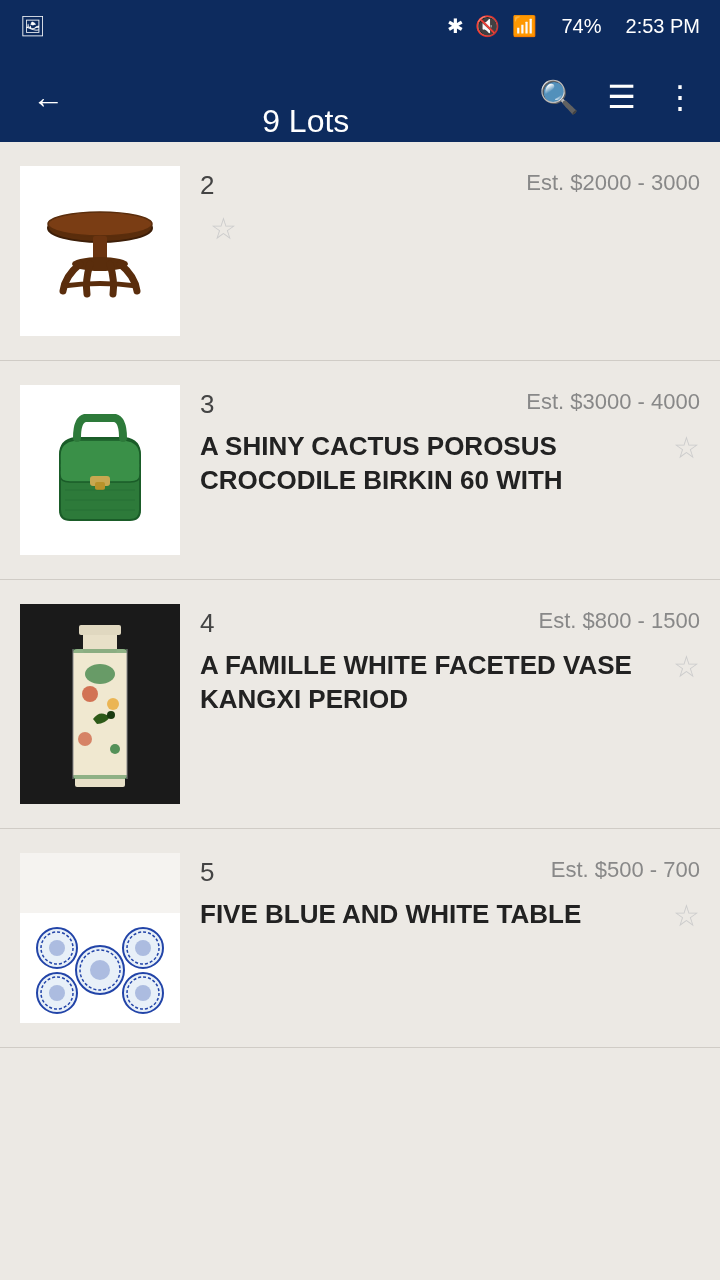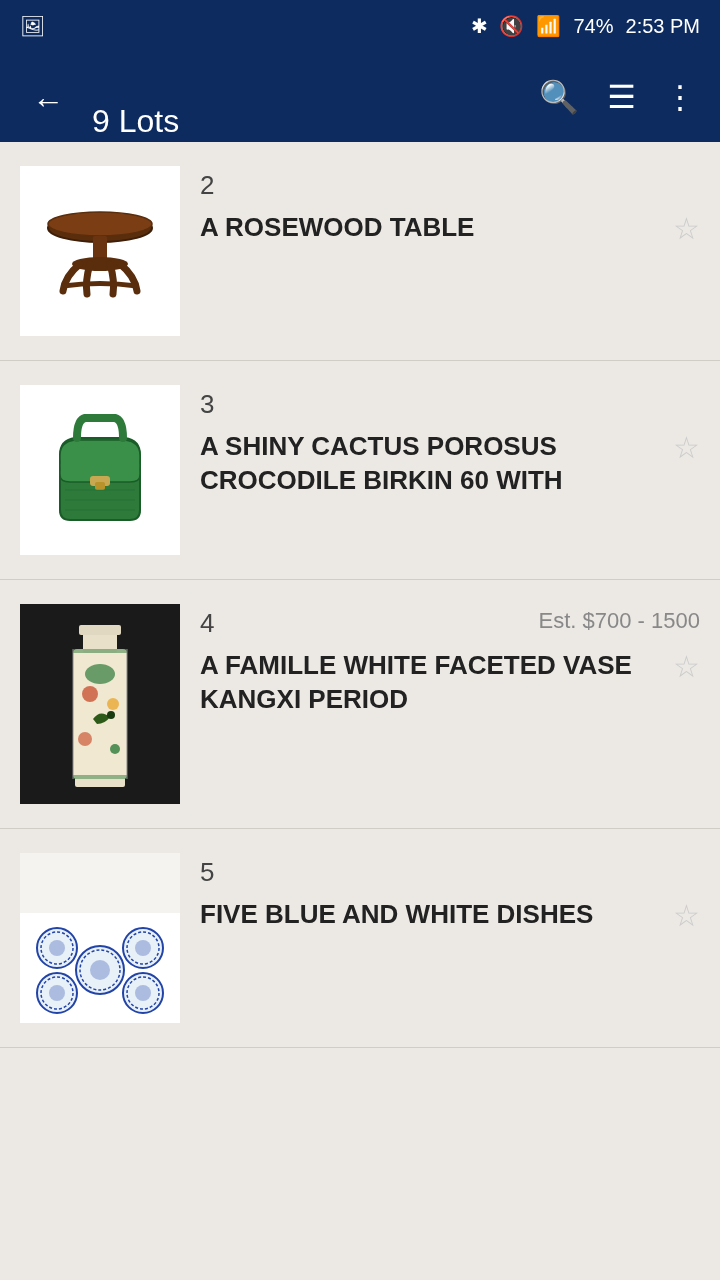--- a/index.html
+++ b/index.html
@@ -26,20 +26,21 @@
       margin-right: auto;
     }
     .status-icon {
       color: white;
       font-size: 20px;
     }
     .status-text {
       color: white;
       font-size: 20px;
       font-weight: 500;
+      margin-left: 12px;
     }
 
     
     .toolbar {
       background: #0d2b5e;
       height: 90px;
       display: flex;
       align-items: center;
       padding: 0 24px;
       gap: 20px;
@@ -51,20 +52,21 @@
       padding: 8px;
       display: flex;
       align-items: center;
       justify-content: center;
     }
     .toolbar-title {
       color: white;
       font-size: 32px;
       font-weight: 500;
       flex: 1;
+      text-align: center;
       margin-top: 48px;
     }
     .toolbar-actions {
       display: flex;
       align-items: center;
       gap: 28px;
     }
     .toolbar-icon {
       color: white;
       font-size: 32px;
@@ -178,23 +180,23 @@
         <path d="M85 78 Q100 90 102 105" stroke="#5a2d0c" stroke-width="7" fill="none" stroke-linecap="round"></path>
         <path d="M55 78 Q50 95 52 108" stroke="#5a2d0c" stroke-width="7" fill="none" stroke-linecap="round"></path>
         <path d="M75 78 Q80 95 78 108" stroke="#5a2d0c" stroke-width="7" fill="none" stroke-linecap="round"></path>
 
         <path d="M28 100 Q65 95 102 100" stroke="#5a2d0c" stroke-width="5" fill="none"></path>
       </svg>
     </div>
     <div class="lot-details">
       <div class="lot-meta">
         <span class="lot-number">2</span>
+        <span class="lot-estimate">Est. $2000 - 3000</span>
       </div>
       <div class="lot-title-row">
-        <span class="lot-title">A ROSEWOOD TABLE</span>
         <span class="star-icon">☆</span>
       </div>
     </div>
   </div>
 
   <div class="lot-item">
     <div class="lot-image-wrap">
       <svg width="130" height="140" viewBox="0 0 130 140">
 
         <path d="M25 55 Q25 40 40 38 L90 38 Q105 40 105 55 L105 110 Q105 120 95 120 L35 120 Q25 120 25 110 Z" fill="#2d7a3a" stroke="#1a5c28" stroke-width="2"></path>
@@ -210,20 +212,21 @@
         <path d="M30 100 L100 100" stroke="#1a5c28" stroke-width="0.8" opacity="0.4"></path>
         <path d="M30 110 L100 110" stroke="#1a5c28" stroke-width="0.8" opacity="0.4"></path>
 
         <path d="M25 60 L25 115" stroke="#1a5c28" stroke-width="1" stroke-dasharray="4,3" opacity="0.6"></path>
         <path d="M105 60 L105 115" stroke="#1a5c28" stroke-width="1" stroke-dasharray="4,3" opacity="0.6"></path>
       </svg>
     </div>
     <div class="lot-details">
       <div class="lot-meta">
         <span class="lot-number">3</span>
+        <span class="lot-estimate">Est. $3000 - 4000</span>
       </div>
       <div class="lot-title-row">
         <span class="lot-title">A SHINY CACTUS POROSUS CROCODILE BIRKIN 60 WITH</span>
         <span class="star-icon">☆</span>
       </div>
     </div>
   </div>
 
   <div class="lot-item">
     <div class="lot-image-wrap" style="background:#1a1a1a; height:200px;">
@@ -249,21 +252,21 @@
 
         <rect x="18" y="40" width="54" height="4" fill="#2d7a3a" opacity="0.5"></rect>
         <rect x="18" y="166" width="54" height="4" fill="#2d7a3a" opacity="0.5"></rect>
         <line x1="18" y1="40" x2="18" y2="170" stroke="#888" stroke-width="1"></line>
         <line x1="72" y1="40" x2="72" y2="170" stroke="#888" stroke-width="1"></line>
       </svg>
     </div>
     <div class="lot-details">
       <div class="lot-meta">
         <span class="lot-number">4</span>
-        <span class="lot-estimate">Est. $700 - 1500</span>
+        <span class="lot-estimate">Est. $800 - 1500</span>
       </div>
       <div class="lot-title-row">
         <span class="lot-title">A FAMILLE WHITE FACETED VASE KANGXI PERIOD</span>
         <span class="star-icon">☆</span>
       </div>
     </div>
   </div>
 
   <div class="lot-item lot-item-5">
     <div style="display:flex; flex-direction:column; flex-shrink:0;">
@@ -289,21 +292,22 @@
 
           <circle cx="118" cy="75" r="20" fill="#e8f0f8" stroke="#2244a8" stroke-width="2"></circle>
           <circle cx="118" cy="75" r="16" fill="none" stroke="#2244a8" stroke-width="1.5" stroke-dasharray="3,2"></circle>
           <circle cx="118" cy="75" r="8" fill="#2244a8" opacity="0.3"></circle>
         </svg>
       </div>
     </div>
     <div class="lot-details">
       <div class="lot-meta">
         <span class="lot-number">5</span>
+        <span class="lot-estimate">Est. $500 - 700</span>
       </div>
       <div class="lot-title-row">
-        <span class="lot-title">FIVE BLUE AND WHITE DISHES</span>
+        <span class="lot-title">FIVE BLUE AND WHITE TABLE</span>
         <span class="star-icon">☆</span>
       </div>
     </div>
   </div>
 
 </div>
 
 </body></html>

